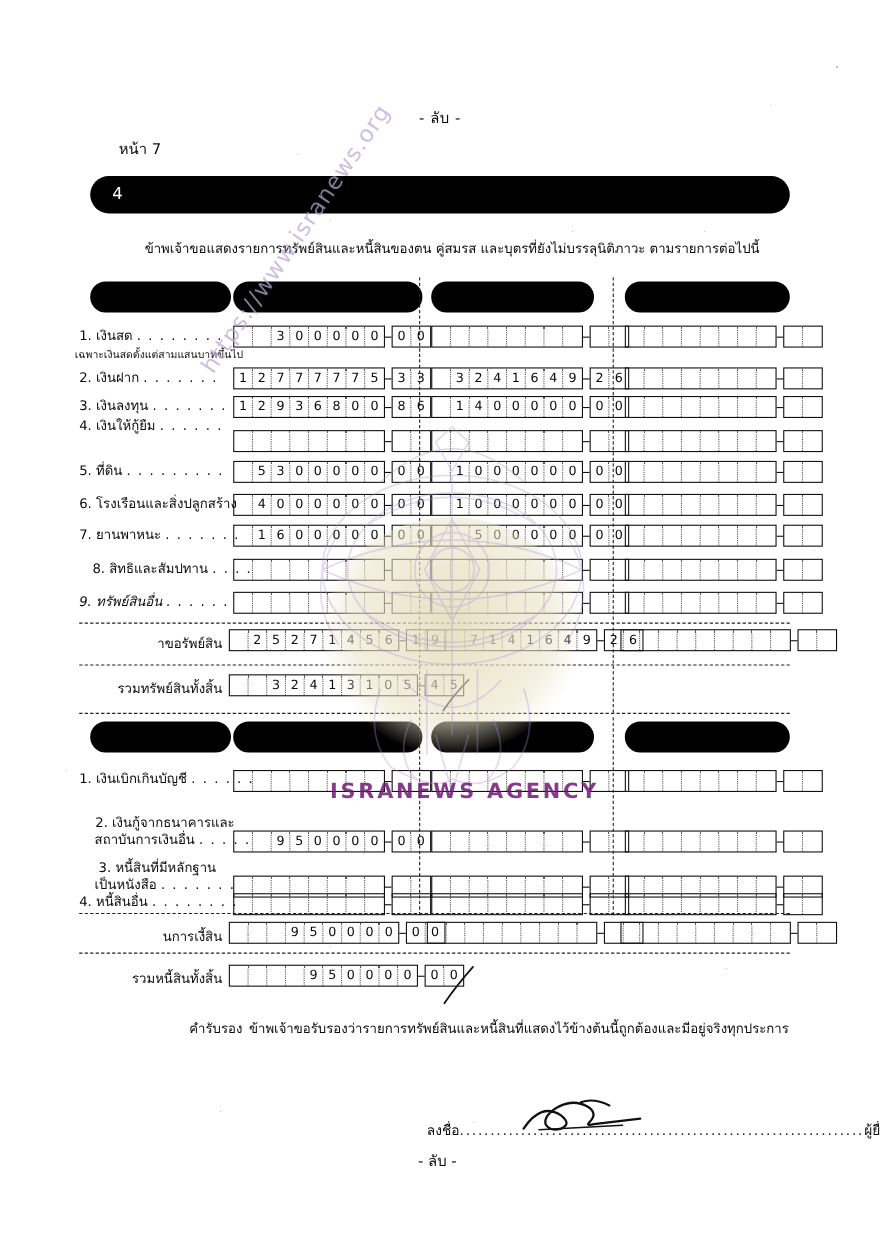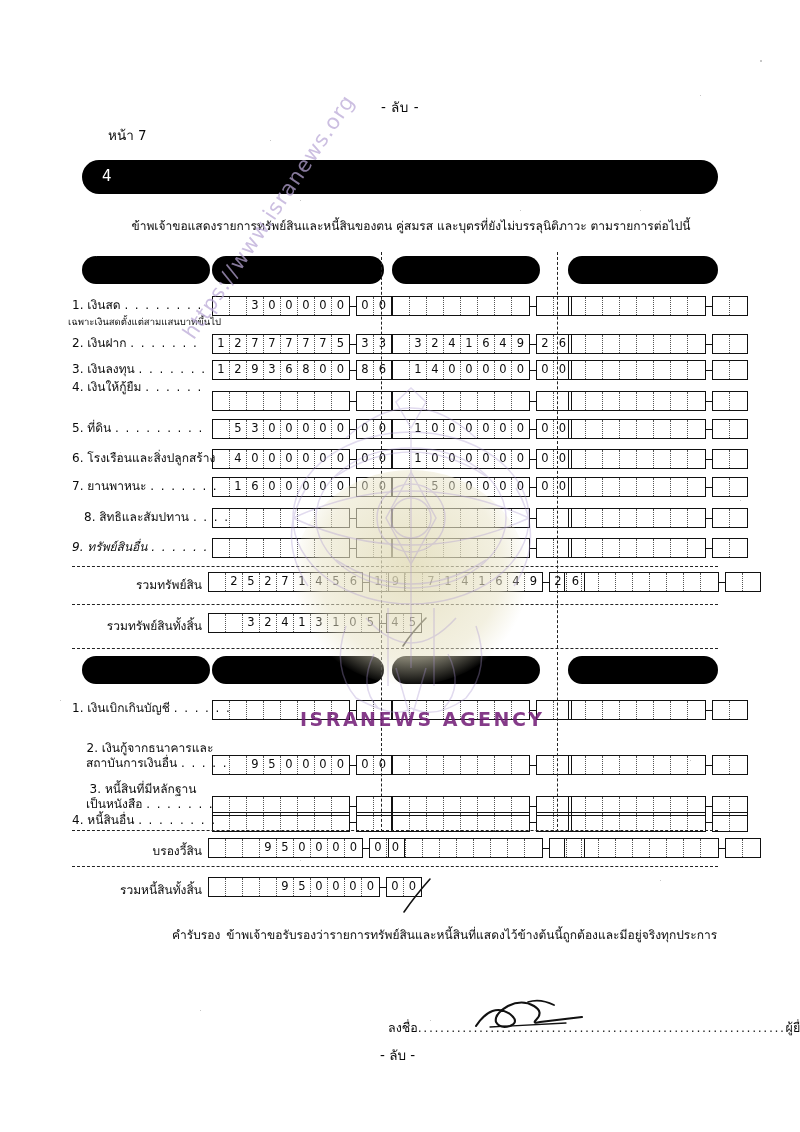--- a/index.html
+++ b/index.html
@@ -661,21 +661,21 @@
       </div>
       <div class="dash"></div>
       <div class="decs">
         <div class="cell"></div>
         <div class="cell"></div>
       </div>
     </div>
     <div class="hsep" style="left:72px; top:566px; width:646px;"></div>
     <div class="hsep" style="left:72px; top:604px; width:646px;"></div>
     <div class="hsep" style="left:72px; top:648px; width:646px;"></div>
-    <div class="total-label" style="left:112px; top:575px; width:90px;">รวมทรัพย์สิน</div>
+    <div class="total-label" style="left:112px; top:575px; width:90px;">าขอรัพย์สิน</div>
     <div class="amt" style="left:208px; top:572px;">
       <div class="ints">
         <div class="cell"></div>
         <div class="cell">2</div>
         <div class="cell">5</div>
         <div class="cell">2</div>
         <div class="cell">7</div>
         <div class="cell">1</div>
         <div class="cell">4</div>
         <div class="cell">5</div>
@@ -953,21 +953,21 @@
         <div class="cell"></div>
       </div>
       <div class="dash"></div>
       <div class="decs">
         <div class="cell"></div>
         <div class="cell"></div>
       </div>
     </div>
     <div class="hsep" style="left:72px; top:830px; width:646px;"></div>
     <div class="hsep" style="left:72px; top:866px; width:646px;"></div>
-    <div class="total-label" style="left:118px; top:841px; width:84px;">บรองวี้สิน</div>
+    <div class="total-label" style="left:118px; top:841px; width:84px;">นการเงี้สิน</div>
     <div class="amt" style="left:208px; top:838px;">
       <div class="ints">
         <div class="cell"></div>
         <div class="cell"></div>
         <div class="cell"></div>
         <div class="cell">9</div>
         <div class="cell">5</div>
         <div class="cell">0</div>
         <div class="cell">0</div>
         <div class="cell">0</div>

